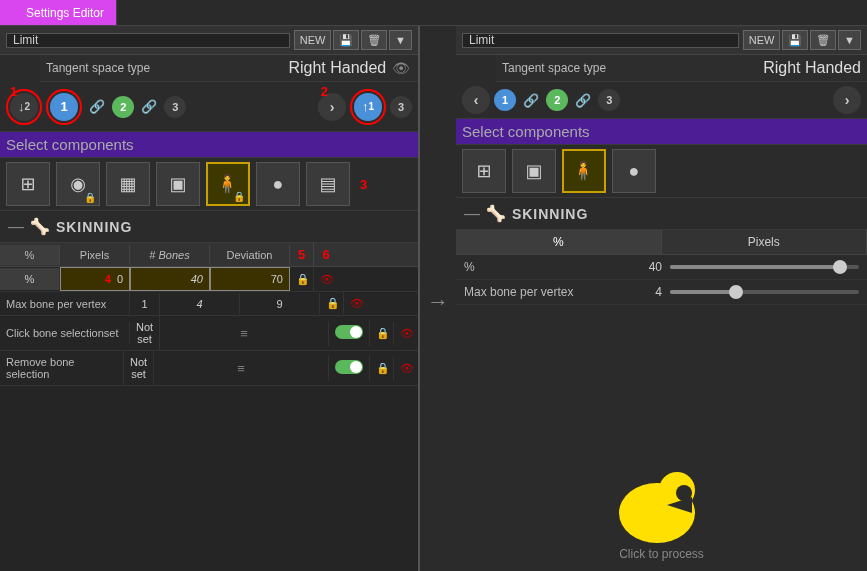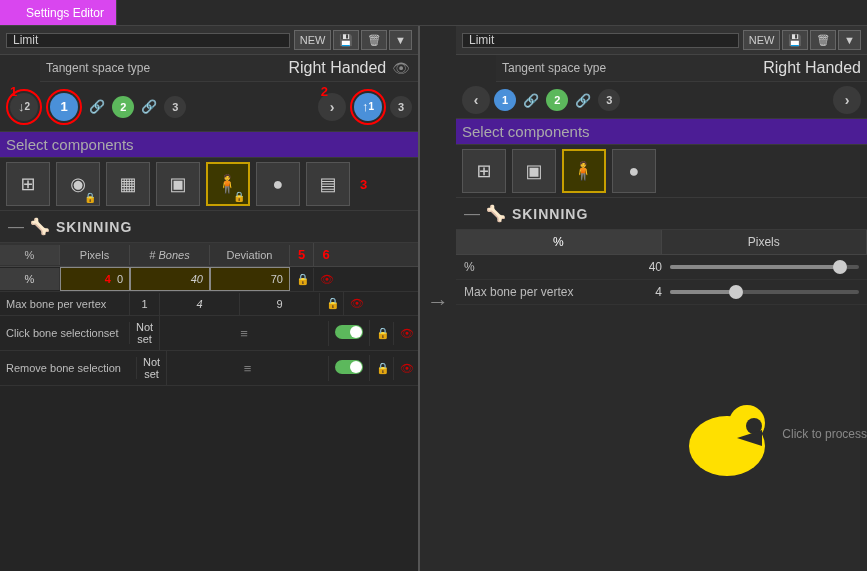--- a/index.html
+++ b/index.html
@@ -358,21 +358,21 @@
       position: absolute;
       top: -5px;
       transform: translateX(-50%);
       cursor: pointer;
     }
 
     
     .yellow-char-area {
       flex: 1;
       display: flex;
-      flex-direction: row;
+      flex-direction: column;
       align-items: center;
       justify-content: flex-end;
       padding-bottom: 10px;
       background: #2b2b2b;
     }
 
     .process-label {
       font-size: 12px;
       color: #888;
       margin-top: 2px;
@@ -518,21 +518,21 @@
       <div class="table-row-data">
         <div class="td row-label" style="width:130px;">Click bone selectionset</div>
         <div class="td" style="width:30px;">Not set</div>
         <div class="td" style="flex:1;"><span class="stack-icon">≡</span></div>
         <div class="td"><span class="toggle-small"></span></div>
         <div class="td col-icon1">🔒</div>
         <div class="td col-icon2" style="color:#c00;">👁</div>
       </div>
 
       <div class="table-row-data">
-        <div class="td row-label" style="width:137px;">Remove bone selection</div>
+        <div class="td row-label" style="width:124px;">Remove bone selection</div>
         <div class="td" style="width:30px;">Not set</div>
         <div class="td" style="flex:1;"><span class="stack-icon">≡</span></div>
         <div class="td"><span class="toggle-small"></span></div>
         <div class="td col-icon1">🔒</div>
         <div class="td col-icon2" style="color:#c00;">👁</div>
       </div>
     </div>
   </div>
 
   <div style="display:flex;align-items:center;justify-content:center;width:36px;background:#2b2b2b;">

